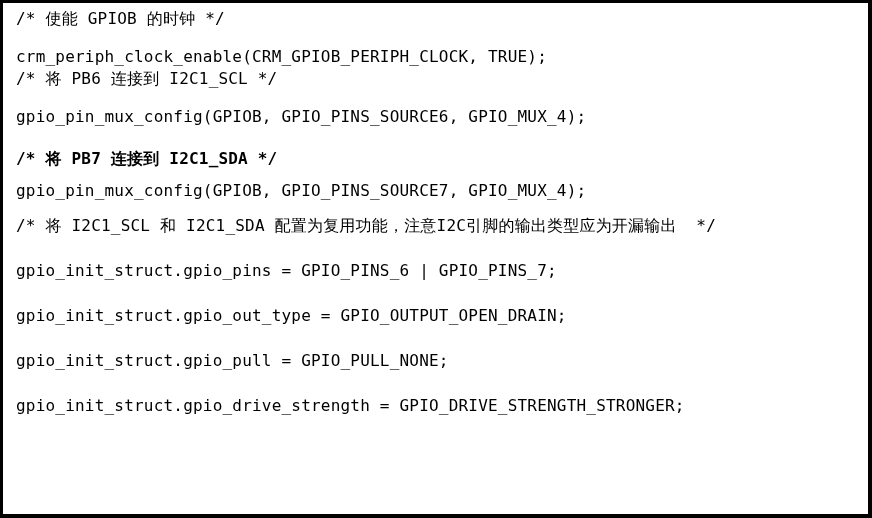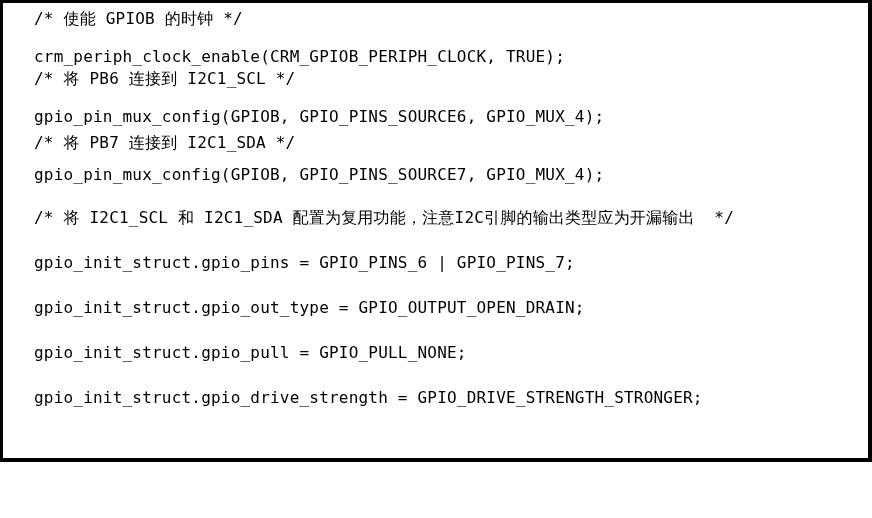--- a/index.html
+++ b/index.html
@@ -13,43 +13,43 @@
     height: 518px;
     background: #ffffff;
     overflow: hidden;
     font-family: "DejaVu Sans Mono", "Liberation Mono", monospace;
   }
   .code-block {
     position: absolute;
     left: 0;
     top: 0;
     width: 872px;
-    height: 462px;
+    height: 518px;
     box-sizing: border-box;
     border: 3px solid #000000;
     border-right-width: 4px;
     border-bottom-width: 4px;
     background: #ffffff;
-    padding: 5px 12px 0 31px;
+    padding: 5px 12px 0 13px;
   }
   .code-line {
     white-space: pre;
     font-size: 16px;
     line-height: 22px;
     height: 22px;
     color: #000000;
     font-weight: 500;
     letter-spacing: 0.2px;
   }
   
   .mt16 { margin-top: 16px; }
   .mt46 { }  
-  .mt20 { margin-top: 4px; }
+  .mt20 { margin-top: 20px; font-weight: bold; }
   .mt10 { margin-top: 10px; }
-  .mt13 { margin-top: 21px; }
+  .mt13 { margin-top: 13px; }
   .mt15 { margin-top: 23px; }
 </style>
 </head>
 <body>
 
 <div class="screen">
   <div class="code-block">
     <div class="code-line">/* 使能 GPIOB 的时钟 */</div>
     <div class="code-line mt16">crm_periph_clock_enable(CRM_GPIOB_PERIPH_CLOCK, TRUE);</div>
     <div class="code-line mt46">/* 将 PB6 连接到 I2C1_SCL */</div>

